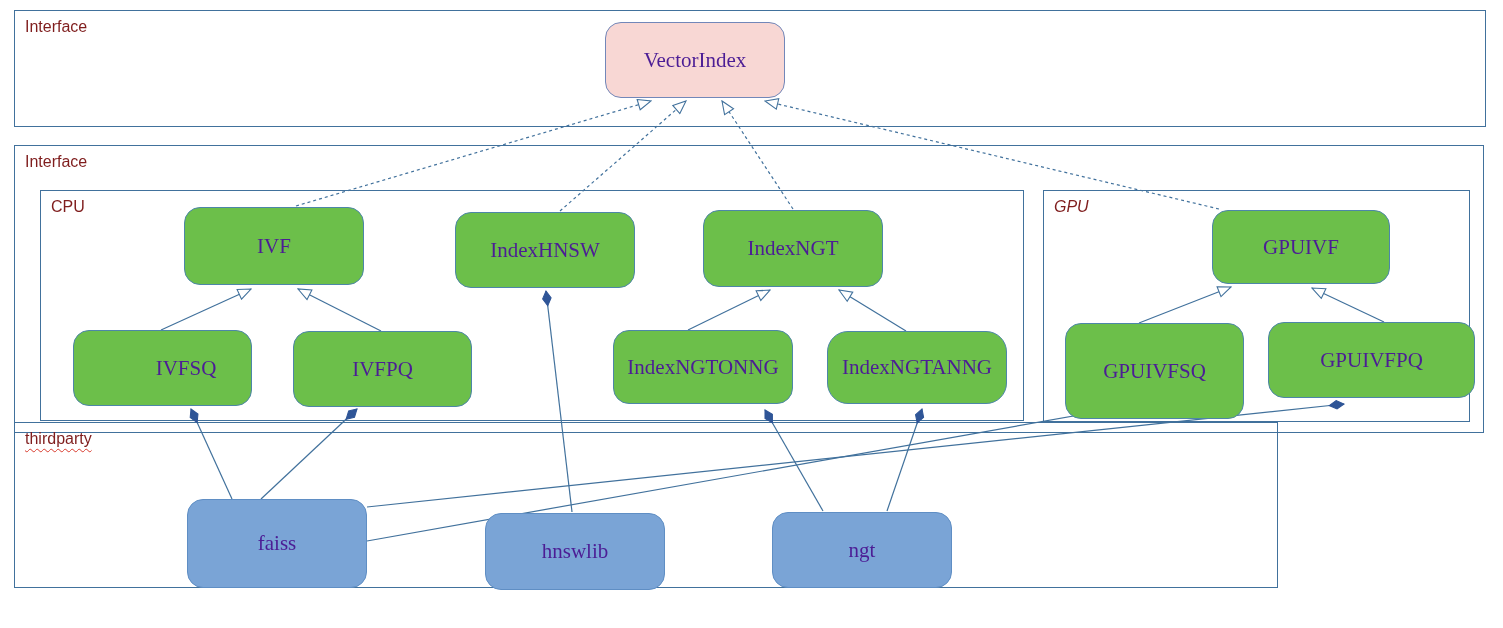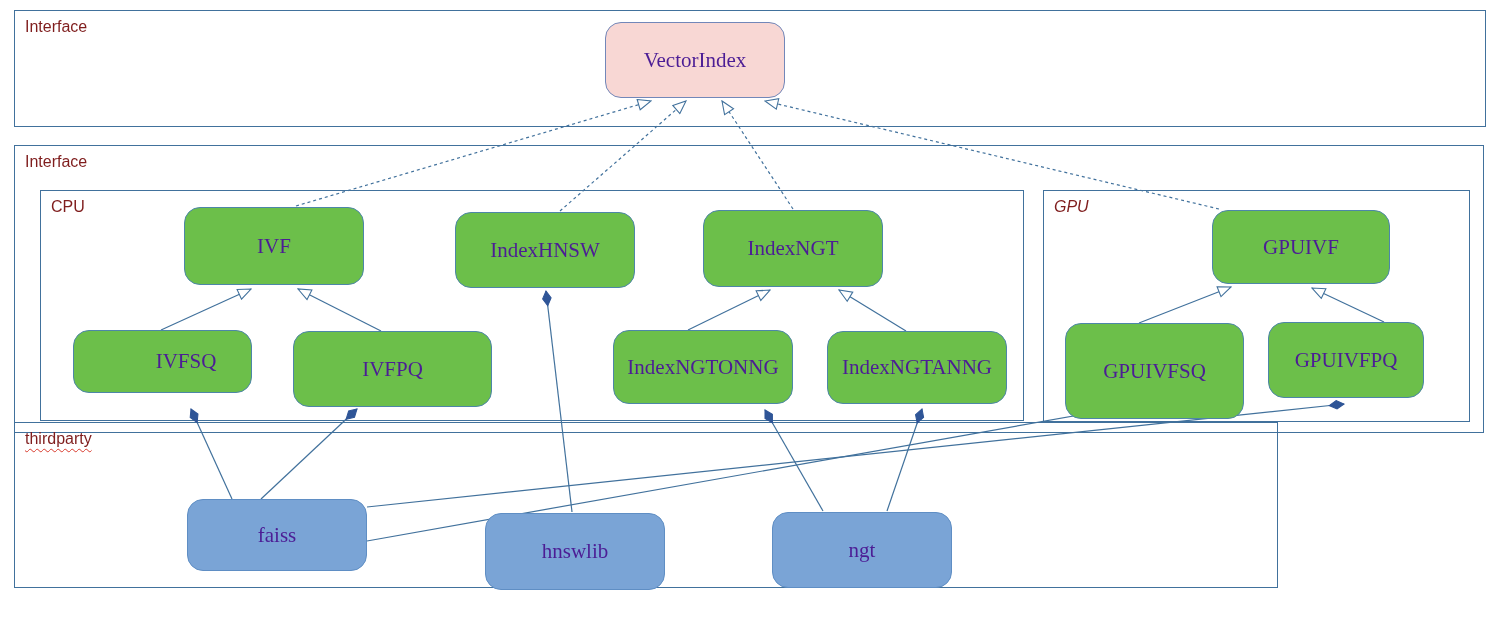--- a/index.html
+++ b/index.html
@@ -114,44 +114,44 @@
 
   <div class="node node-impl" style="left:184px;top:207px;width:180px;height:78px;">
     <span>IVF</span>
   </div>
   <div class="node node-impl" style="left:703px;top:210px;width:180px;height:77px;">
     <span>IndexNGT</span>
   </div>
   <div class="node node-impl" style="left:455px;top:212px;width:180px;height:76px;">
     <span>IndexHNSW</span>
   </div>
-  <div class="node node-impl" style="left:73px;top:330px;width:179px;height:63px;padding-left:47px;">
+  <div class="node node-impl" style="left:73px;top:330px;width:179px;height:76px;padding-left:47px;">
     <span>IVFSQ</span>
   </div>
-  <div class="node node-impl" style="left:293px;top:331px;width:199px;height:76px;text-align:right;">
+  <div class="node node-impl" style="left:293px;top:331px;width:179px;height:76px;text-align:right;">
     <span>IVFPQ</span>
   </div>
   <div class="node node-impl" style="left:613px;top:330px;width:180px;height:74px;justify-content:center;">
     <span>IndexNGTONNG</span>
   </div>
-  <div class="node node-impl" style="left:827px;top:331px;width:180px;height:73px;">
+  <div class="node node-impl" style="left:827px;top:331px;width:180px;height:73px;border-radius:21px;">
     <span>IndexNGTANNG</span>
   </div>
 
   <div class="node node-impl" style="left:1172px;top:210px;width:178px;height:74px;margin-left:40px;">
     <span>GPUIVF</span>
   </div>
   <div class="node node-impl" style="left:1065px;top:323px;width:179px;height:96px;">
     <span>GPUIVFSQ</span>
   </div>
-  <div class="node node-impl" style="left:1268px;top:322px;width:156px;height:76px;">
+  <div class="node node-impl" style="left:1268px;top:322px;width:207px;height:76px;">
     <span>GPUIVFPQ</span>
   </div>
 
-  <div class="node node-lib" style="left:187px;top:499px;width:180px;height:72px;">
+  <div class="node node-lib" style="left:187px;top:499px;width:180px;height:89px;">
     <span>faiss</span>
   </div>
   <div class="node node-lib" style="left:485px;top:513px;width:180px;height:77px;">
     <span>hnswlib</span>
   </div>
   <div class="node node-lib" style="left:772px;top:512px;width:180px;height:76px;">
     <span>ngt</span>
   </div>
 
 </div>

